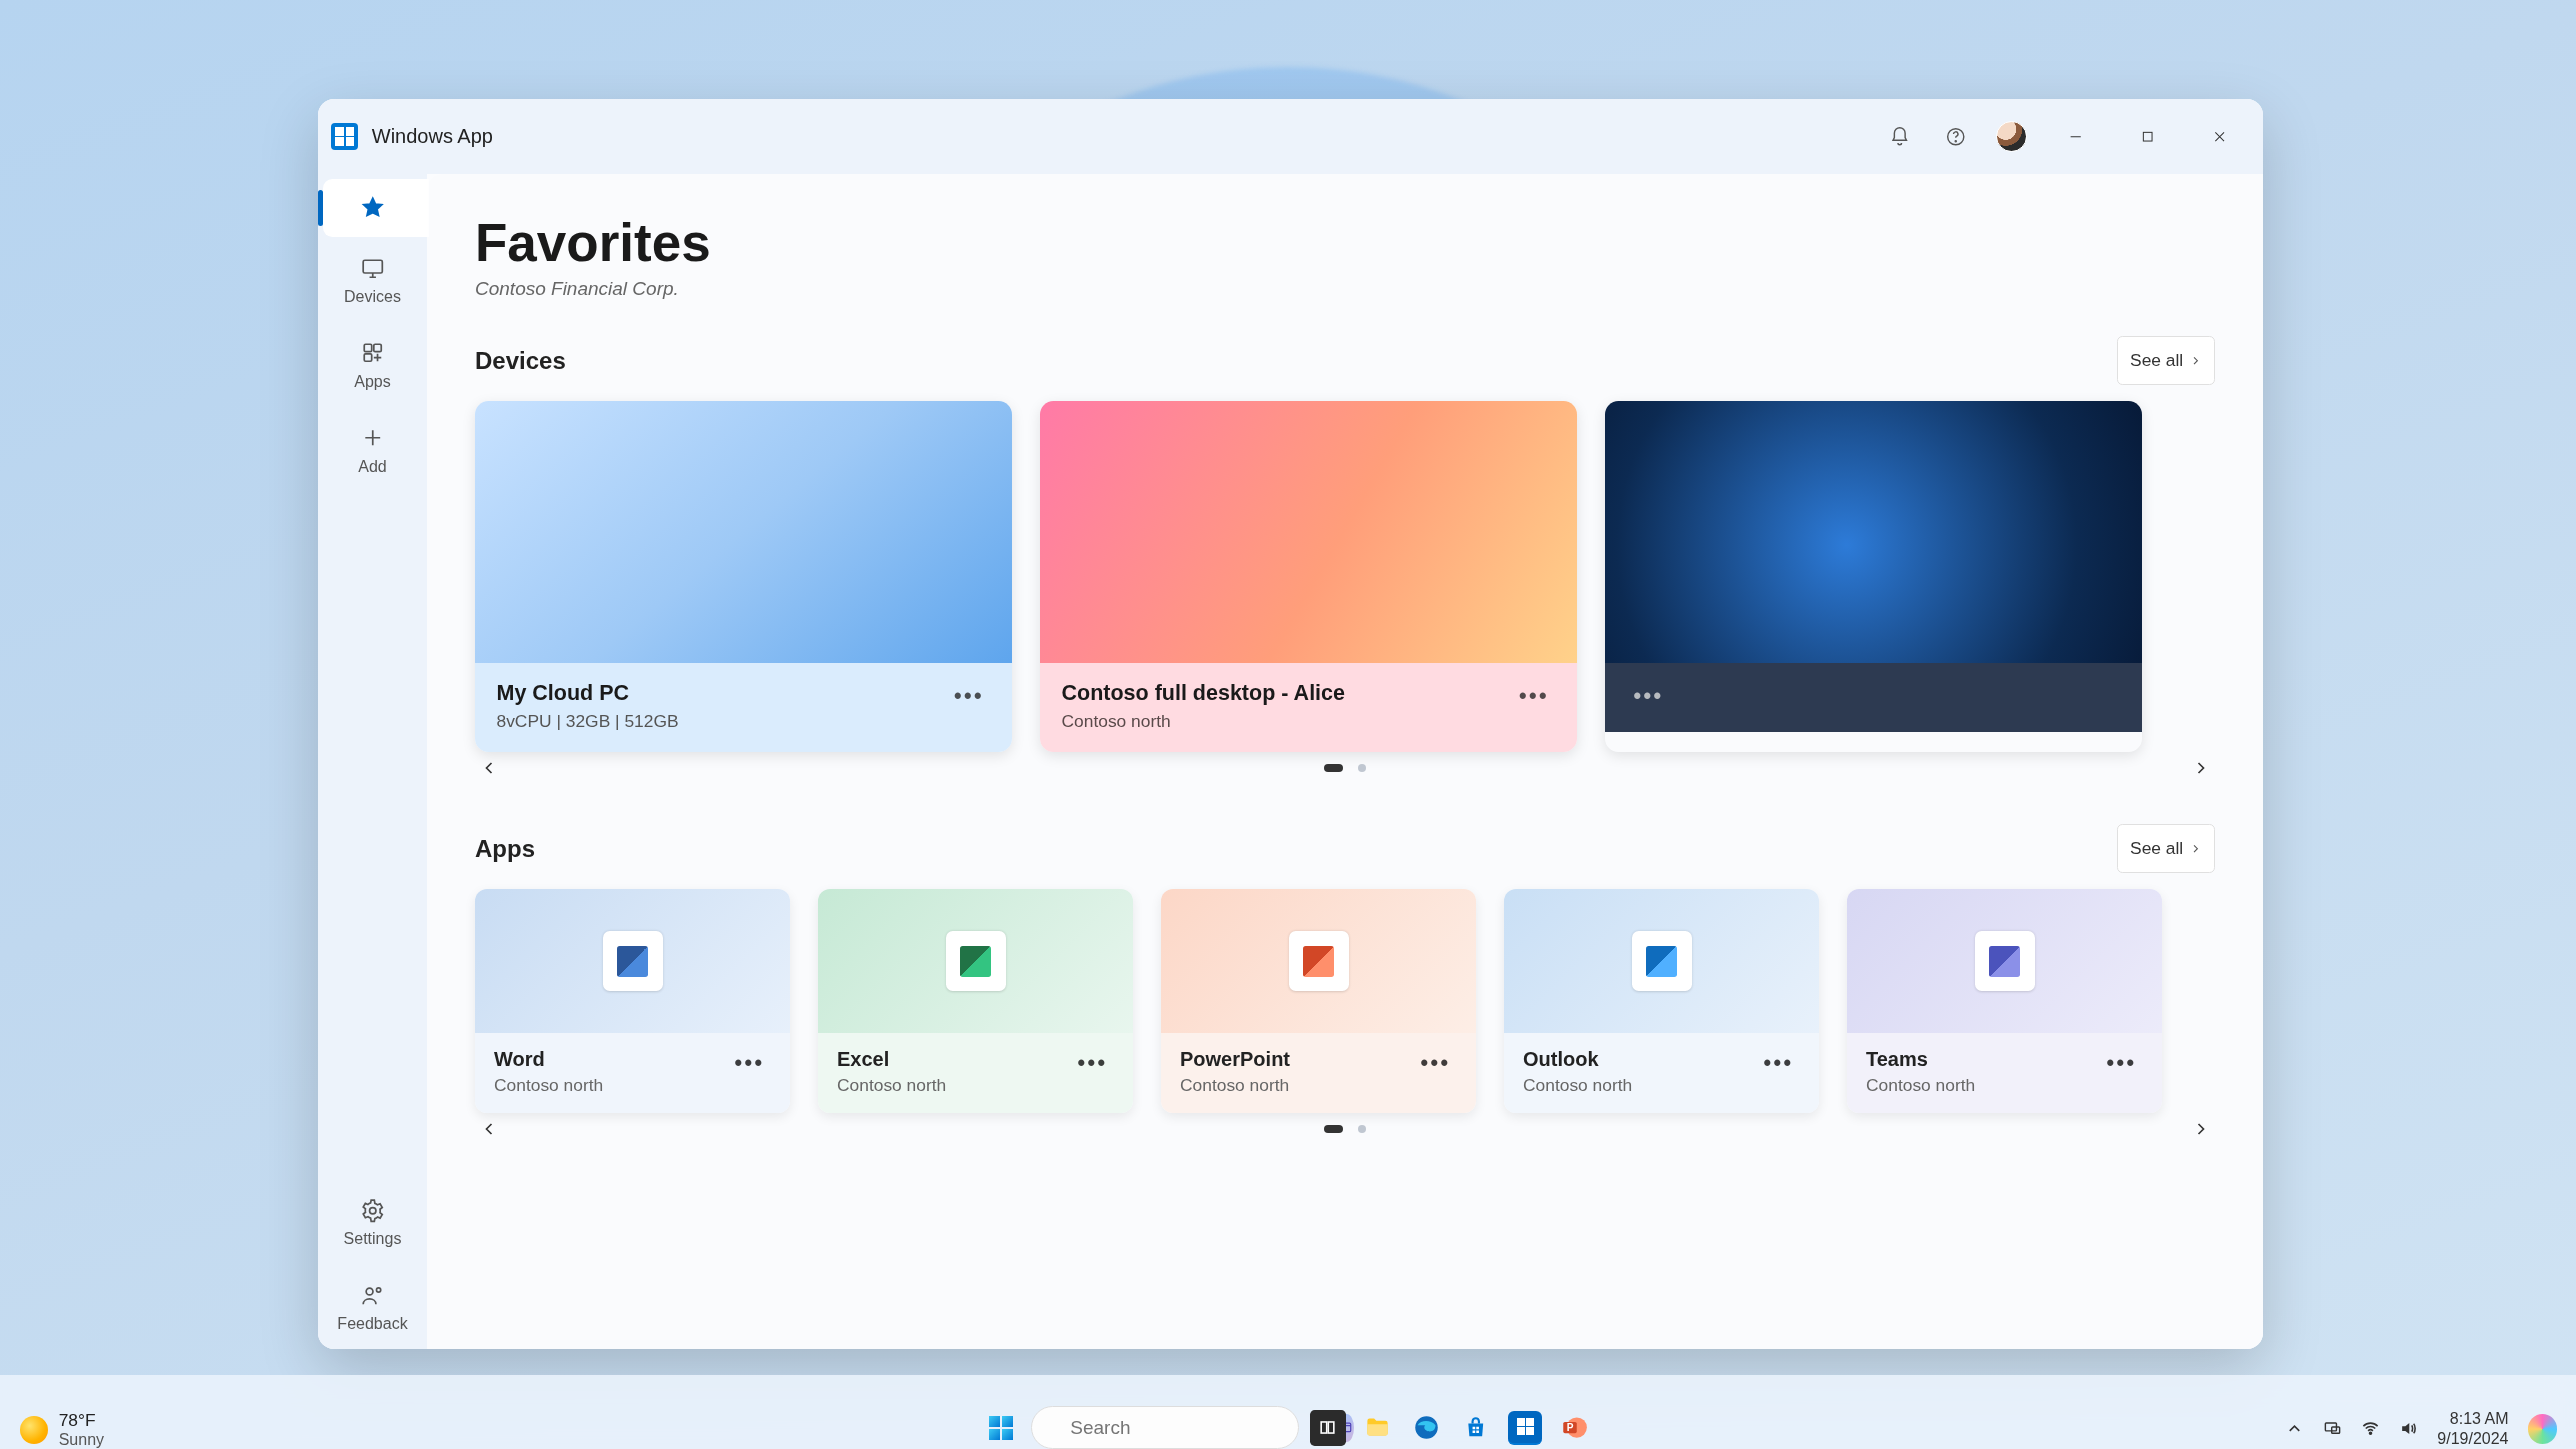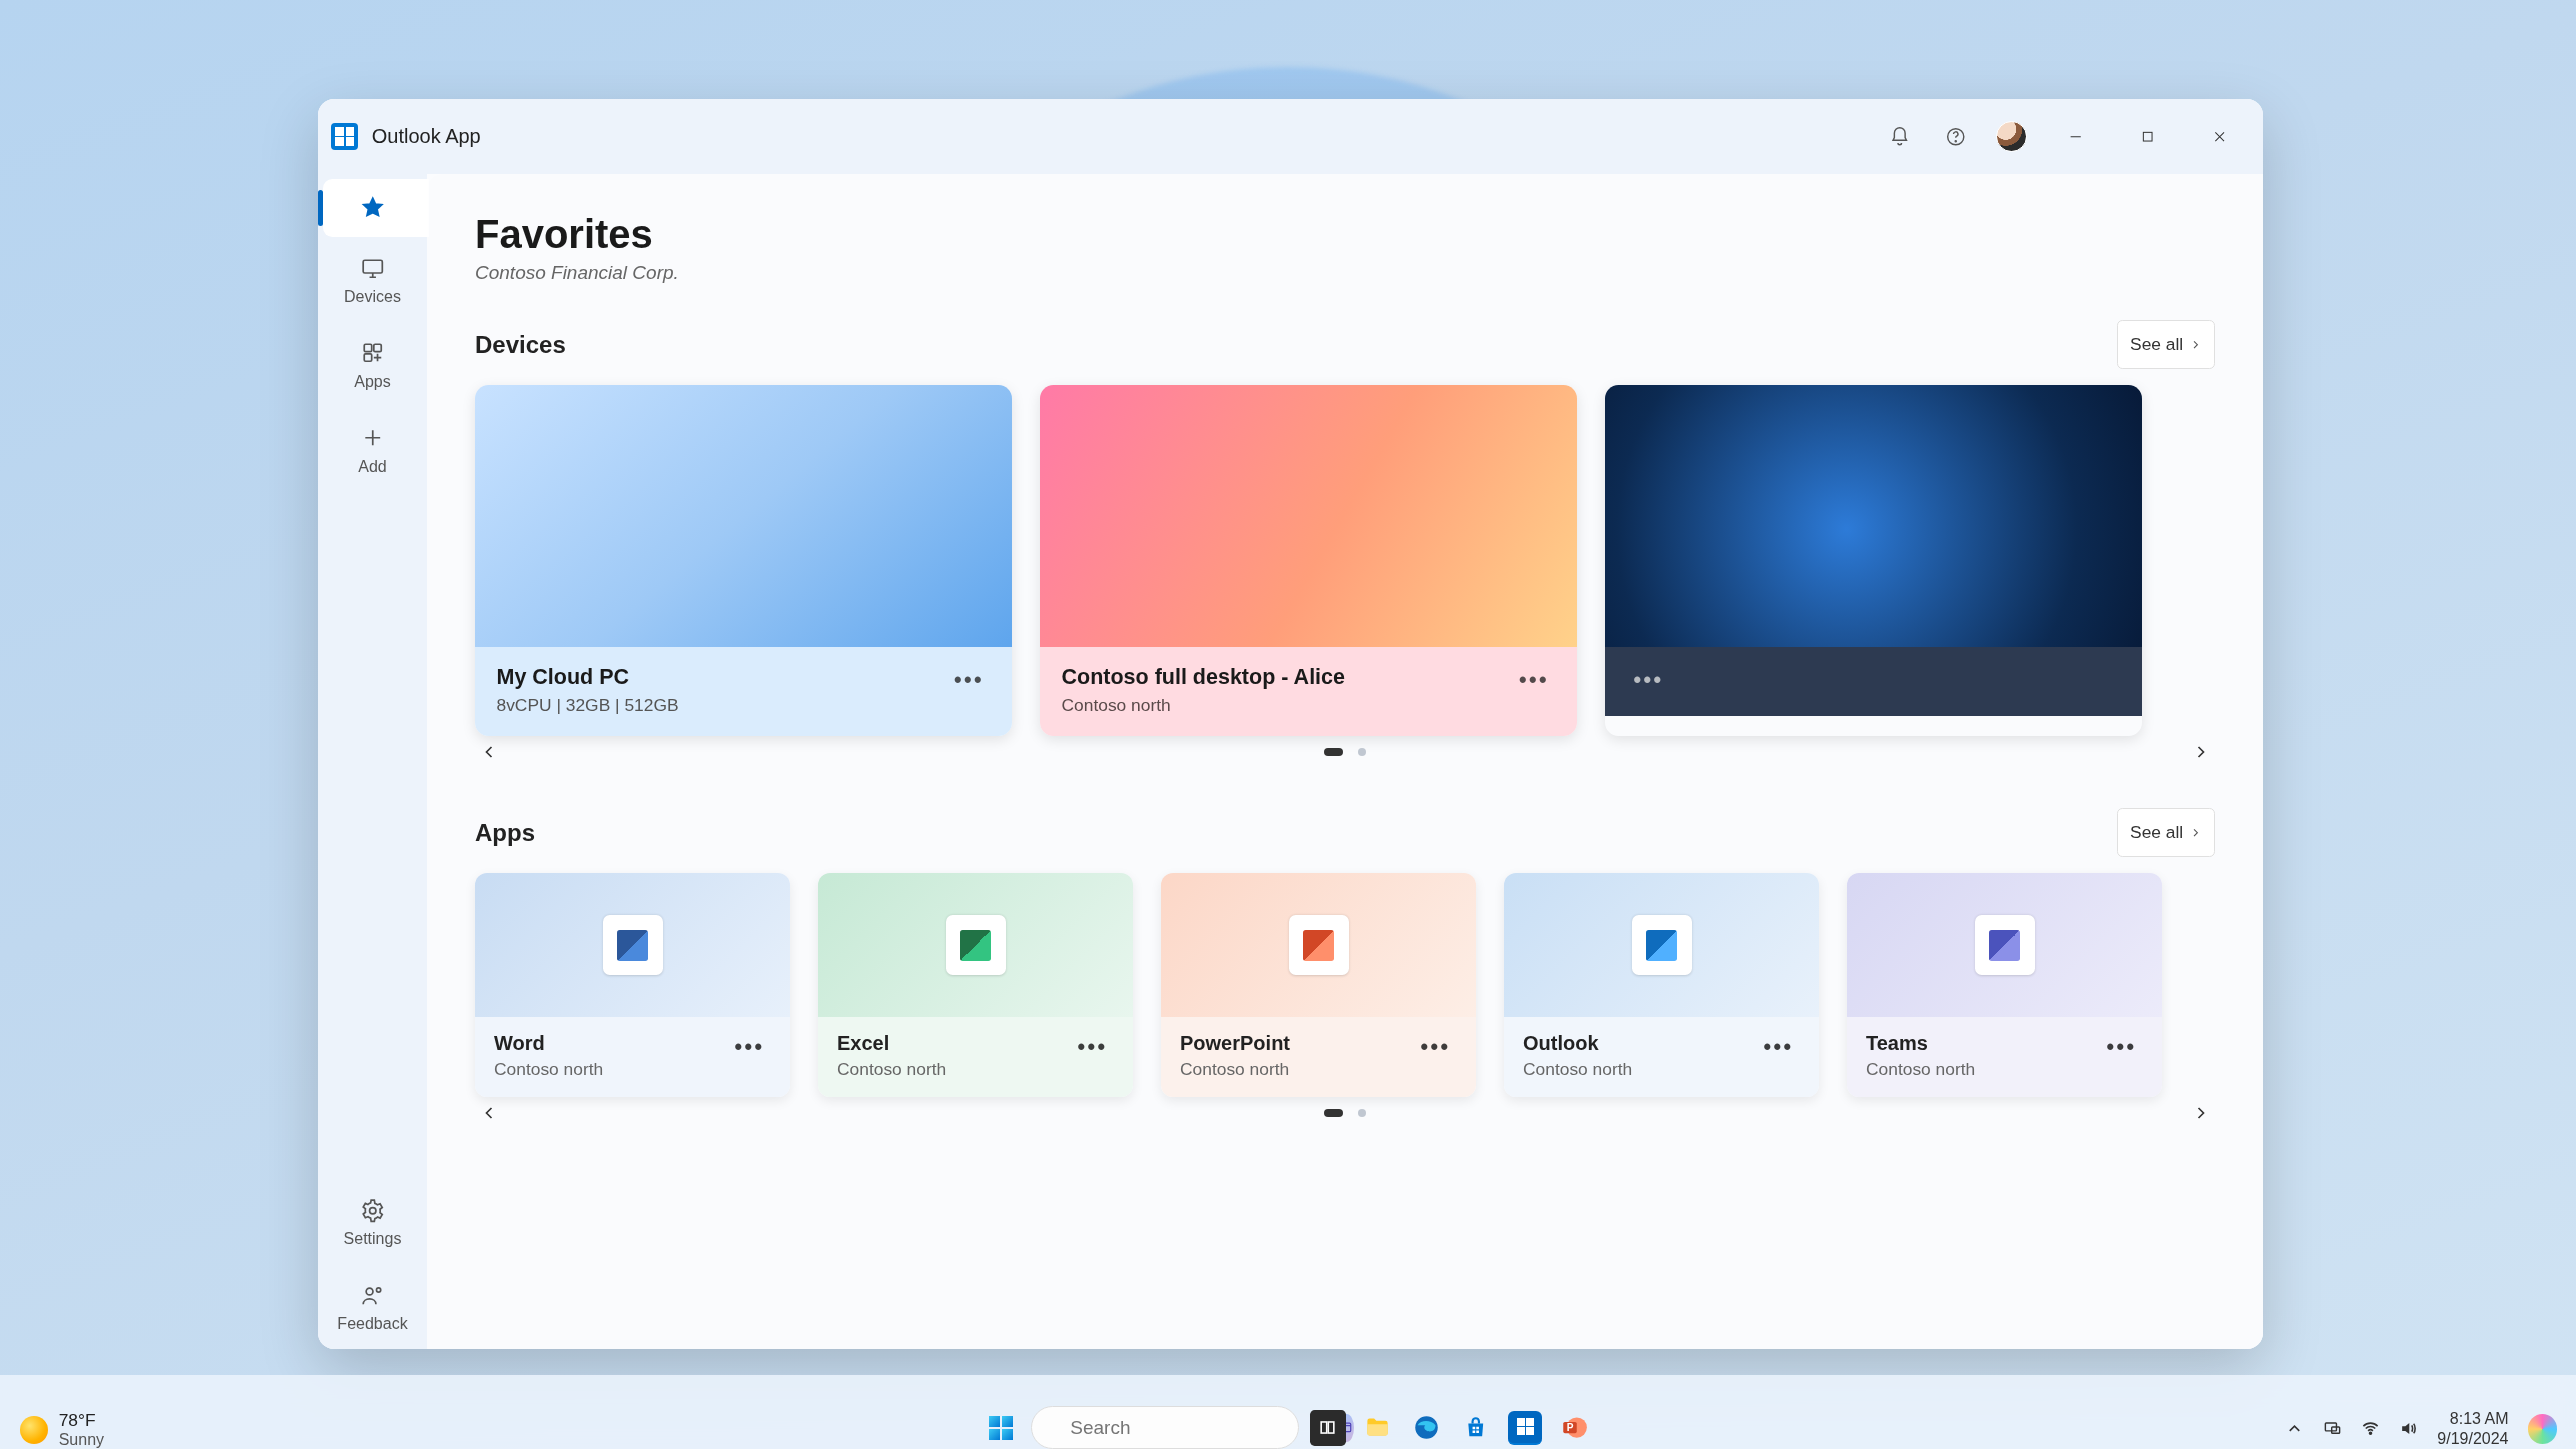--- a/index.html
+++ b/index.html
@@ -48,21 +48,21 @@
 
 .sidebar { width:109px; background:#edf3fb; display:flex; flex-direction:column; padding-top:5.4px; gap:2.7px; }
 .side-item { display:flex; flex-direction:column; align-items:center; gap:6.7px; padding:16px 0; cursor:pointer; font-size:16px; color:#555; position:relative; margin:0 5.4px; border-radius:9.4px; }
 .side-item.active { background:#fff; color:#0067c0; box-shadow:6.7px 0 0 #fff; border-radius:9.4px 0 0 9.4px; }
 .side-item.active::before { content:""; position:absolute; left:-5.4px; top:10.7px; bottom:10.7px; width:4.7px; background:#0067c0; border-radius:2.7px; }
 .side-item svg { width:25.5px; height:25.5px; stroke:#555; fill:none; stroke-width:1.6; }
 .side-item.active svg { stroke:#0067c0; fill:#0067c0; }
 .side-spacer { flex:1; }
 
 .main { flex:1; background:#fafbfd; padding:38px 48px; overflow:auto; border-radius:16px 0 0 0; }
-.page-title { font-size:40px; font-weight:600; color:#1a1a1a; margin-bottom:5.4px; }
+.page-title { font-size:53px; font-weight:600; color:#1a1a1a; margin-bottom:5.4px; }
 .page-sub { font-size:19px; color:#666; margin-bottom:36px;font-style:italic; }
 
 .section-head { display:flex; align-items:center; margin-bottom:16px; }
 .section-title { font-size:24px; font-weight:600; color:#222; }
 .see-all { margin-left:auto; display:flex; align-items:center; gap:5.4px; font-size:17.4px; color:#333; background:#fff; border:0.7px solid #e0e0e0; border-radius:5.4px; padding:13px 12px; cursor:pointer; }
 .see-all svg { width:13.4px; height:13.4px; stroke:#555; }
 
 .device-row { display:flex; gap:28px; margin-bottom:12px; }
 .device-card { width:537px; border-radius:13.4px; overflow:hidden; box-shadow:0 4px 13.4px rgba(0,0,0,.10); cursor:pointer; position:relative; }
 .device-thumb { height:262px; }
@@ -115,21 +115,21 @@
 <div class="bg-arc"></div>
 
 <div class="window">
   <div class="titlebar">
     <div class="app-icon">
         <div></div>
         <div></div>
         <div></div>
         <div></div>
       </div>
-    <div class="titlebar-title">Outlook App</div>
+    <div class="titlebar-title">Windows App</div>
     <div class="titlebar-spacer"></div>
     <div class="tb-btn">
         <svg viewBox="0 0 24 24">
           <path d="M6 8a6 6 0 1 1 12 0v5l1.5 3h-15L6 13z"></path>
           <path d="M10 19a2 2 0 0 0 4 0"></path>
         </svg>
       </div>
     <div class="tb-btn">
         <svg viewBox="0 0 24 24">
           <circle cx="12" cy="12" r="9"></circle>

